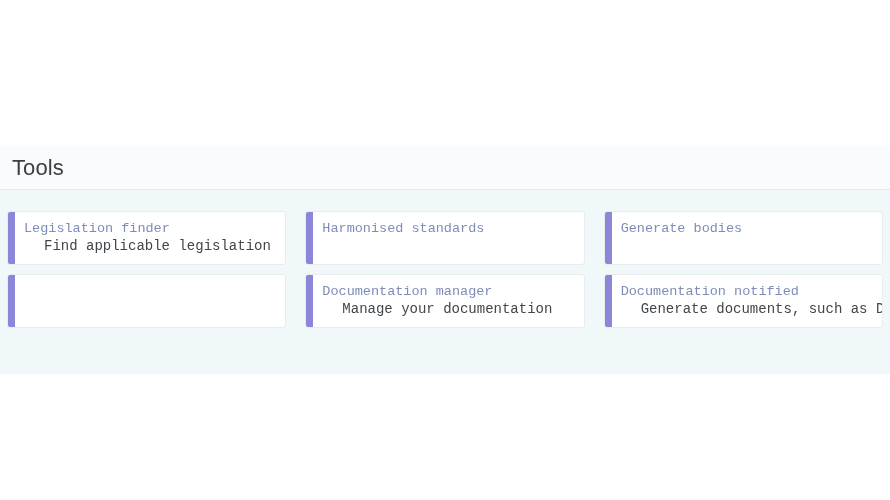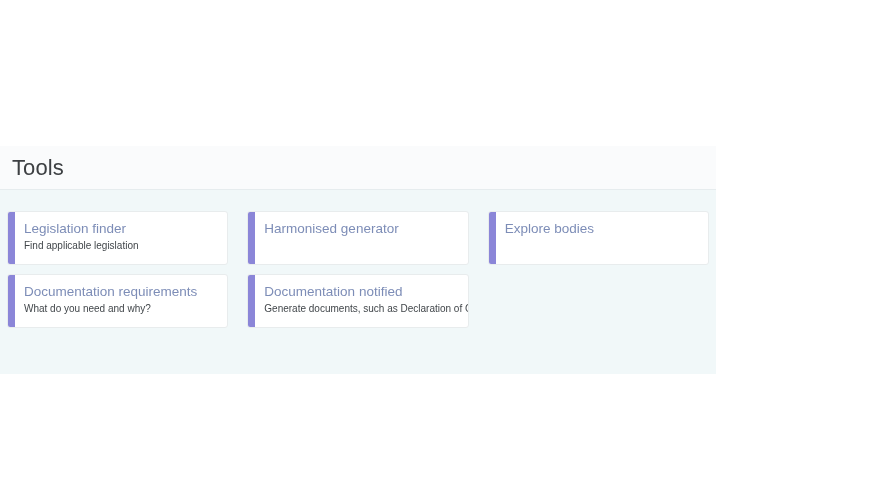--- a/index.html
+++ b/index.html
@@ -15,21 +15,21 @@
     overflow: hidden;
   }
 
   
   .top-spacer {
     height: 146px;
     background: #ffffff;
   }
 
   .tools-panel {
-    width: 716px;
+    width: 890px;
   }
 
   .panel-header {
     background: #fafbfc;
     height: 44px;
     display: flex;
     align-items: center;
     padding: 0 12px;
     box-sizing: border-box;
     border-bottom: 1px solid #e6ecee;
@@ -73,35 +73,37 @@
     flex: 0 0 7px;
     background: #8b86d8;
   }
 
   .card-content {
     padding: 8px 0 0 9px;
     display: flex;
     flex-direction: column;
     justify-content: flex-start;
     overflow: hidden;
+    font-family: Liberation Mono, monospace;
   }
 
   .card-title {
     font-size: 13.5px;
     color: #7d8db7;
     line-height: 17px;
     white-space: nowrap;
   }
 
   .card-subtitle {
-    font-size: 10px;
+    font-size: 14px;
     color: #41464a;
     line-height: 16px;
     margin-top: 1px;
     white-space: nowrap;
+    margin-left: 20px;
   }
 
   .bottom-spacer {
     background: #ffffff;
     height: 125px;
   }
 </style>
 </head>
 <body>
 
@@ -120,39 +122,42 @@
         <span class="card-accent"></span>
         <div class="card-content">
           <span class="card-title">Legislation finder</span>
           <span class="card-subtitle">Find applicable legislation</span>
         </div>
       </div>
 
       <div class="card">
         <span class="card-accent"></span>
         <div class="card-content">
-          <span class="card-title">Harmonised generator</span>
+          <span class="card-title">Harmonised standards</span>
         </div>
       </div>
 
       <div class="card">
         <span class="card-accent"></span>
         <div class="card-content">
-          <span class="card-title">Explore bodies</span>
+          <span class="card-title">Generate bodies</span>
         </div>
       </div>
 
       <div class="card">
         <span class="card-accent"></span>
+      </div>
+
+      <div class="card">
+        <span class="card-accent"></span>
         <div class="card-content">
-          <span class="card-title">Documentation requirements</span>
-          <span class="card-subtitle">What do you need and why?</span>
+          <span class="card-title">Documentation manager</span>
+          <span class="card-subtitle">Manage your documentation</span>
         </div>
       </div>
-
 
       <div class="card">
         <span class="card-accent"></span>
         <div class="card-content">
           <span class="card-title">Documentation notified</span>
           <span class="card-subtitle">Generate documents, such as Declaration of Conformity</span>
         </div>
       </div>
 
     </div>

